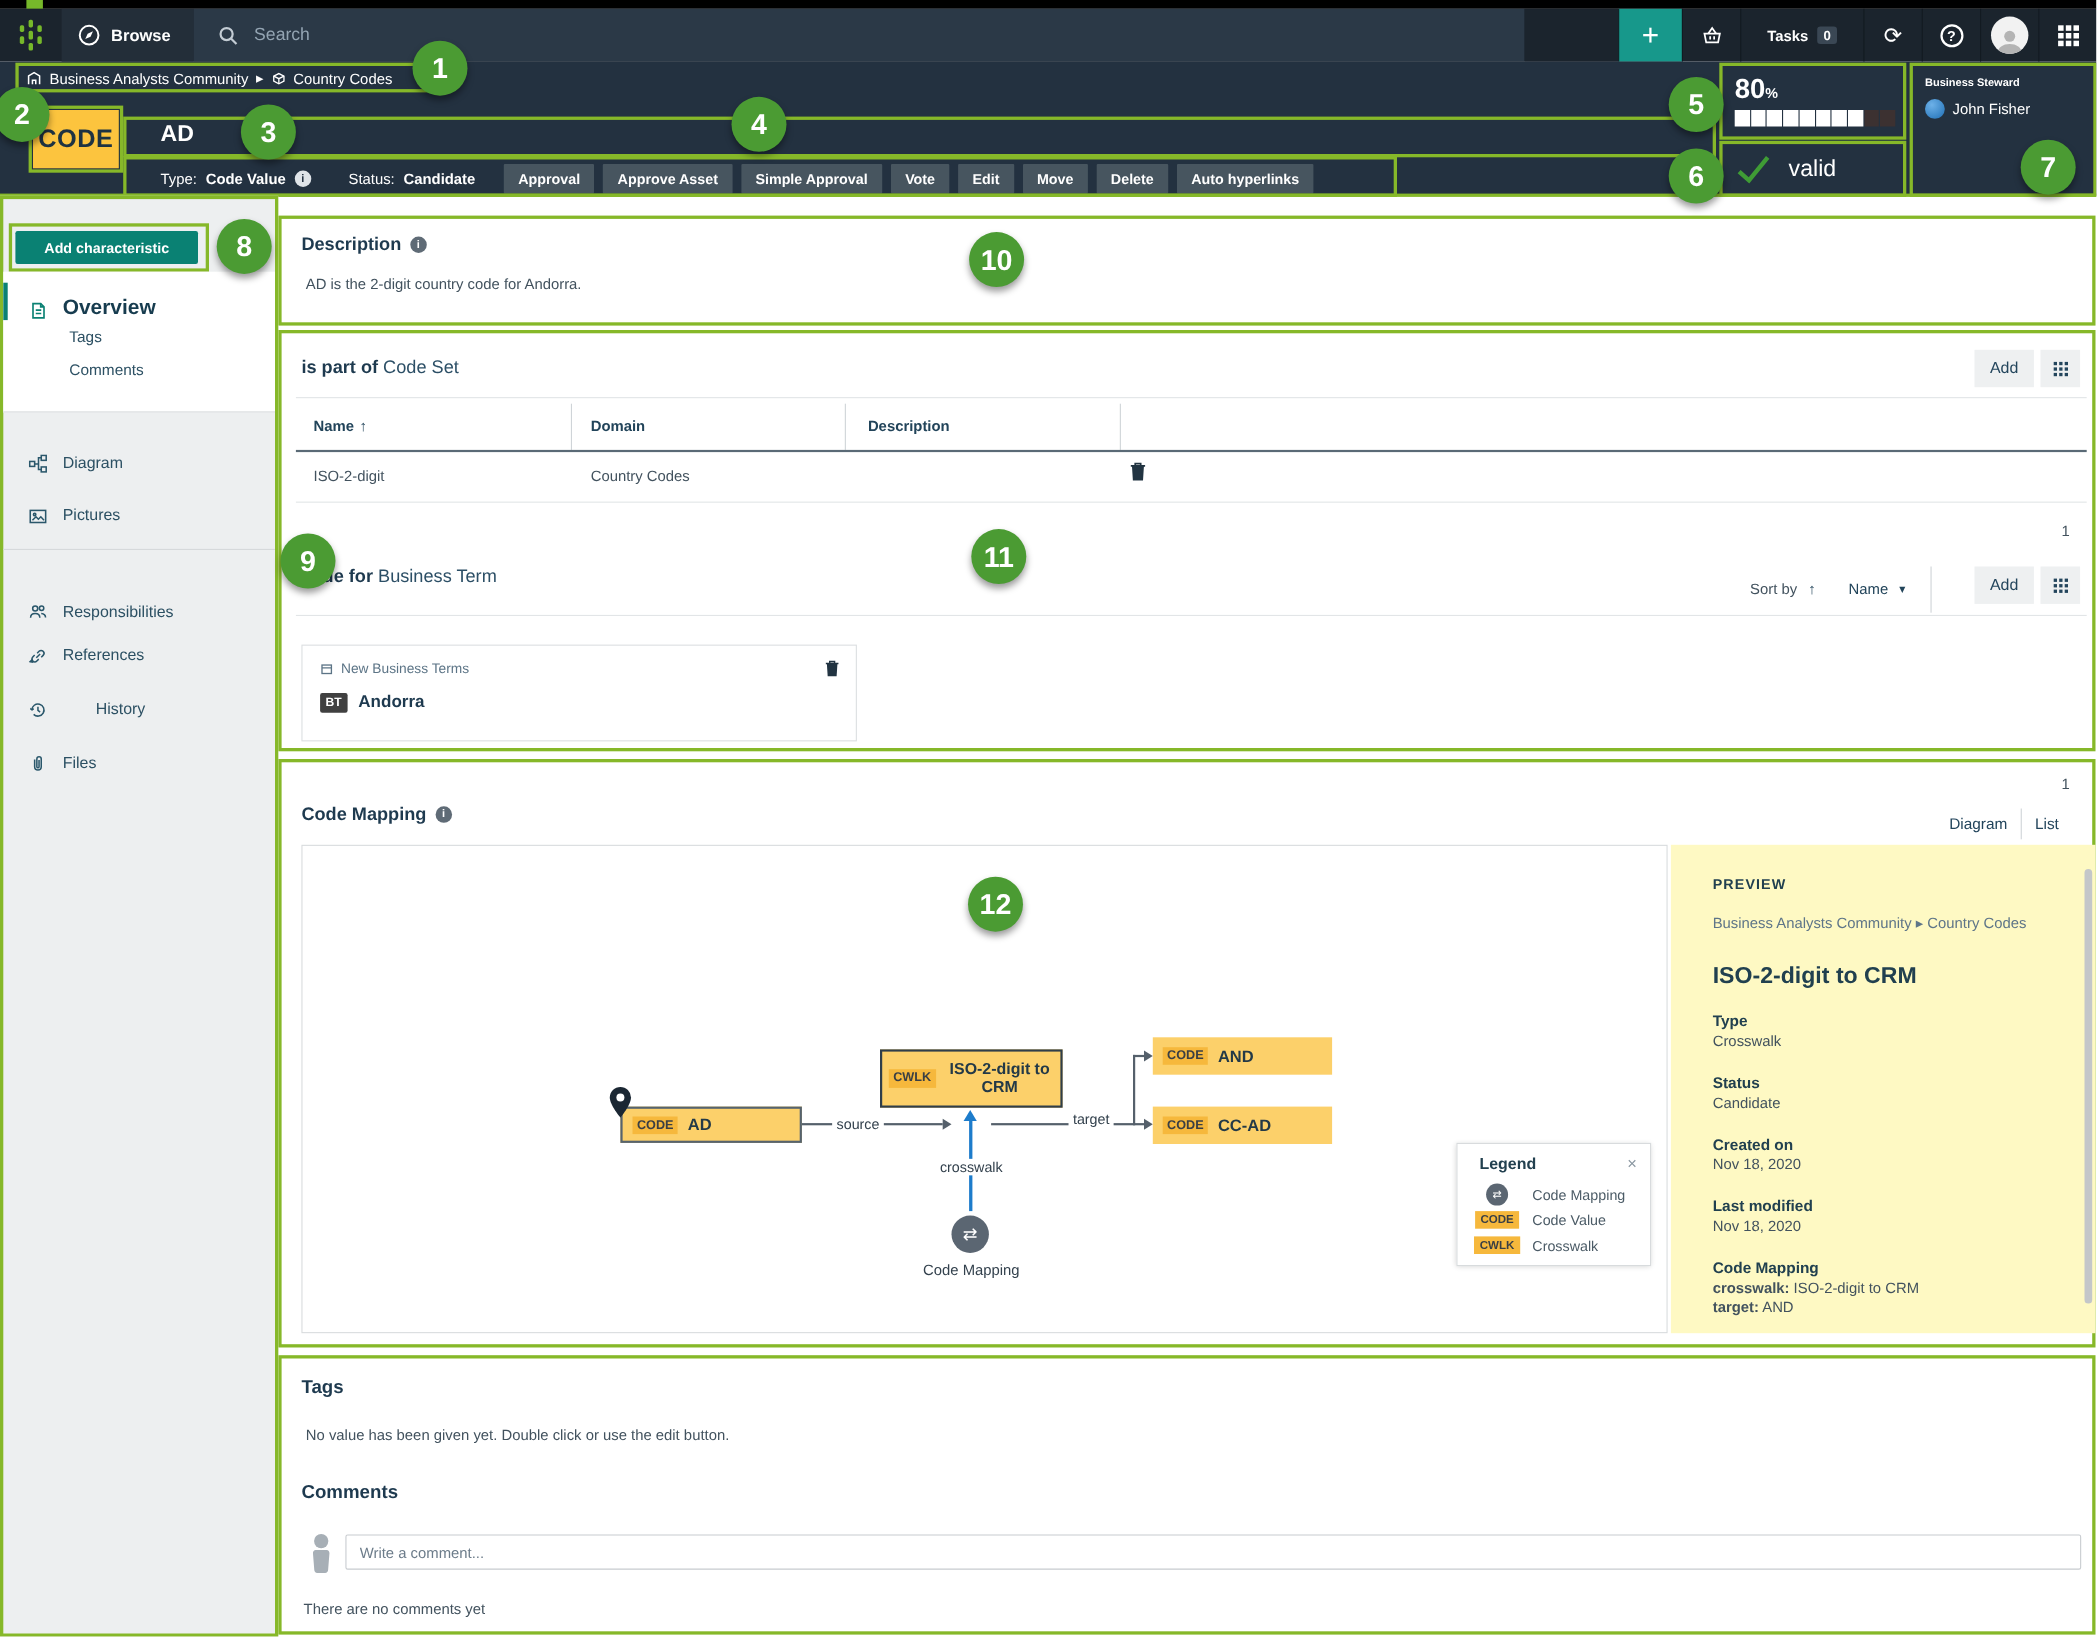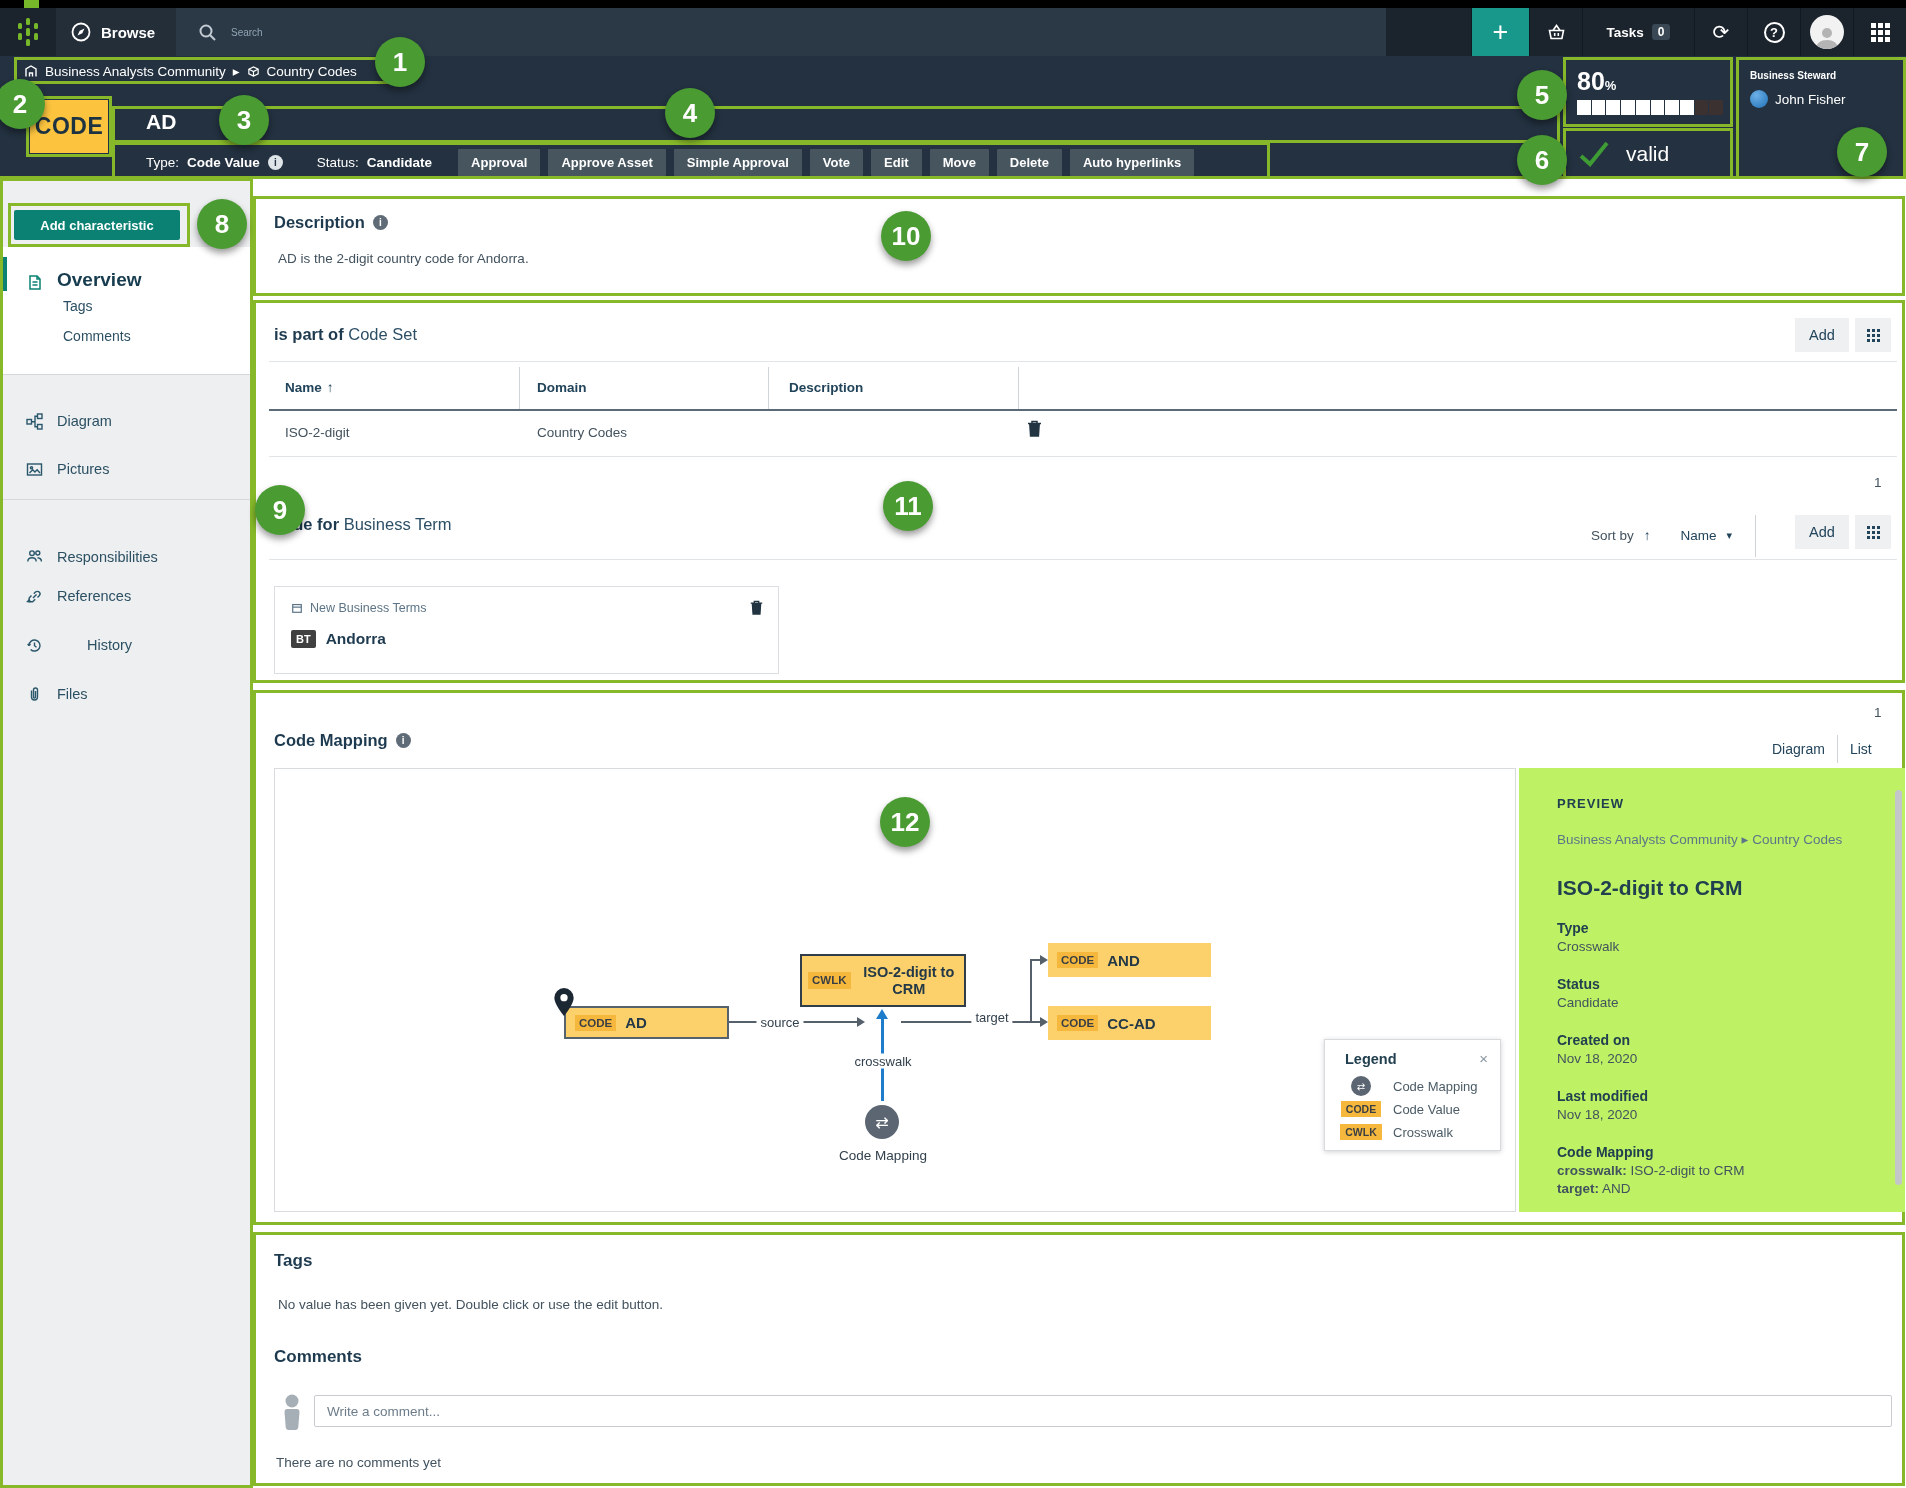--- a/index.html
+++ b/index.html
@@ -6,21 +6,21 @@
   *{box-sizing:border-box;font-family:"Liberation Sans","DejaVu Sans",sans-serif;}
   .page{position:relative;width:1906px;height:1488px;background:#fff;overflow:hidden;}
   .abs{position:absolute;}
   
   .topstrip{left:0;top:0;width:1906px;height:8px;background:#000;}
   .topchip{left:24px;top:0;width:15px;height:8px;background:#76b82a;}
   .topnav{left:0;top:8px;width:1906px;height:48px;background:#1b242d;display:flex;align-items:stretch;color:#fff;}
   .logo{width:56px;display:flex;align-items:center;justify-content:center;}
   .browse{width:120px;background:#232e39;display:flex;align-items:center;gap:9px;padding-left:14px;font-weight:bold;font-size:15px;}
   .search{width:1210px;background:#2b3947;display:flex;align-items:center;gap:12px;padding-left:22px;}
-  .search input{background:transparent;border:0;outline:0;color:#cfd8df;font-size:10px;width:900px;}
+  .search input{background:transparent;border:0;outline:0;color:#cfd8df;font-size:16px;width:900px;}
   .search input::placeholder{color:#93a4b2;}
   .navgap{flex:1;background:#1b242d;}
   .seg{display:flex;align-items:center;justify-content:center;border-left:1px solid #121a21;}
   .plusbtn{width:58px;background:#17988b;font-size:27px;font-weight:300;cursor:pointer;}
   .tasks{width:112px;gap:8px;font-size:13.5px;font-weight:bold;}
   .badge0{background:#3a4754;border-radius:3px;font-size:12px;font-weight:bold;padding:1px 6px;}
   .glyphbtn{width:53px;font-size:20px;}
   .helpc{width:21px;height:21px;border:2px solid #fff;border-radius:50%;font-size:13px;font-weight:bold;display:flex;align-items:center;justify-content:center;}
   .avatarc{width:34px;height:34px;border-radius:50%;background:#f2f2f2;overflow:hidden;display:flex;align-items:flex-end;justify-content:center;}
   .appgrid{display:grid;grid-template-columns:repeat(3,5px);grid-gap:2px;}
@@ -80,21 +80,21 @@
   .edge{position:absolute;background:#55606b;}
   .edgelbl{position:absolute;background:#fff;color:#33414d;font-size:13px;padding:0 4px;transform:translate(-50%,-50%);}
   .arrowr{position:absolute;width:0;height:0;border-top:5px solid transparent;border-bottom:5px solid transparent;border-left:8px solid #55606b;}
   .hub{position:absolute;width:34px;height:34px;border-radius:50%;background:#5b6672;color:#fff;display:flex;align-items:center;justify-content:center;font-size:16px;}
   .legend{position:absolute;background:#fff;border:1px solid #d8dbdd;box-shadow:0 1px 5px rgba(0,0,0,.18);}
   .lrow{display:flex;align-items:center;gap:10px;height:22px;margin:0 0 1px 14px;font-size:13px;color:#4b5b66;}
   .liconcol{width:44px;display:flex;justify-content:center;}
   .minihub{width:20px;height:20px;border-radius:50%;background:#5b6672;color:#fff;font-size:10px;display:flex;align-items:center;justify-content:center;}
   .lybadge{background:#f6b83c;color:#3a3f44;font-size:10.5px;font-weight:bold;padding:2px 5px;}
   
-  .preview{position:absolute;background:#bef264;color:#21404f;}
+  .preview{position:absolute;background:#fef9c3;color:#21404f;}
   .pv-lab{font-size:14px;font-weight:bold;color:#21404f;}
   .pv-val{font-size:13.5px;color:#42525e;margin-top:3px;}
   .scrollthumb{position:absolute;width:7px;background:#c4c7c9;border-radius:4px;}
   input.comment{border:1px solid #c8ccd0;border-radius:2px;height:32px;width:1578px;padding:0 12px;font-size:13.5px;color:#42525e;outline:none;}
   input.comment::placeholder{color:#6c7c8a;}
   svg{display:block;}
 </style>
 </head>
 <body>
 

